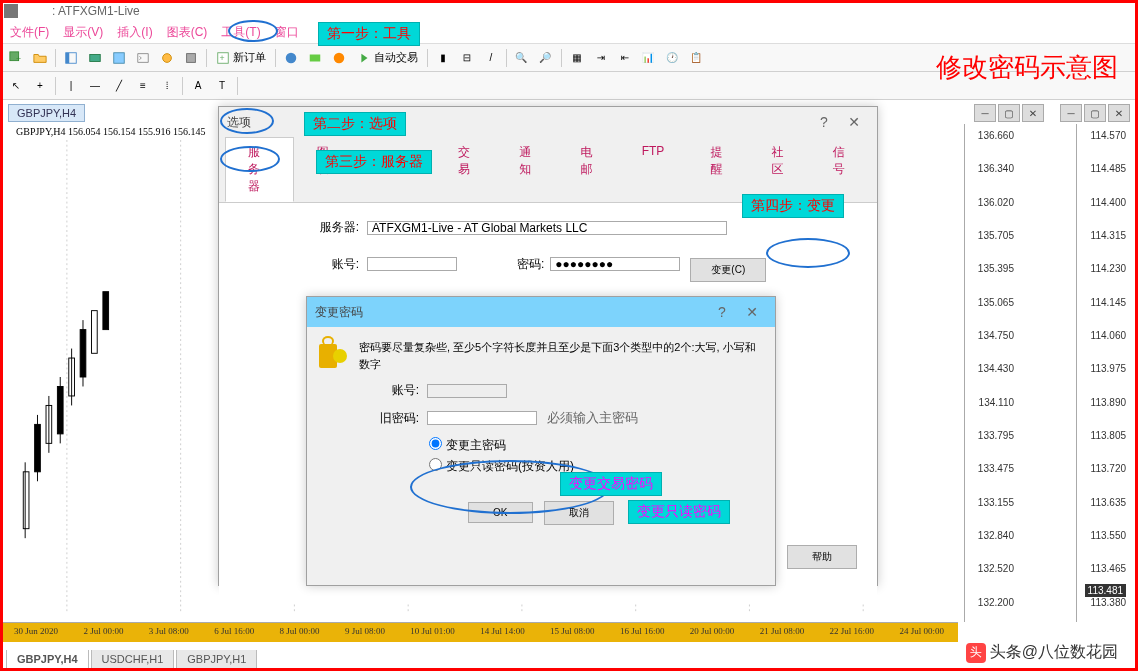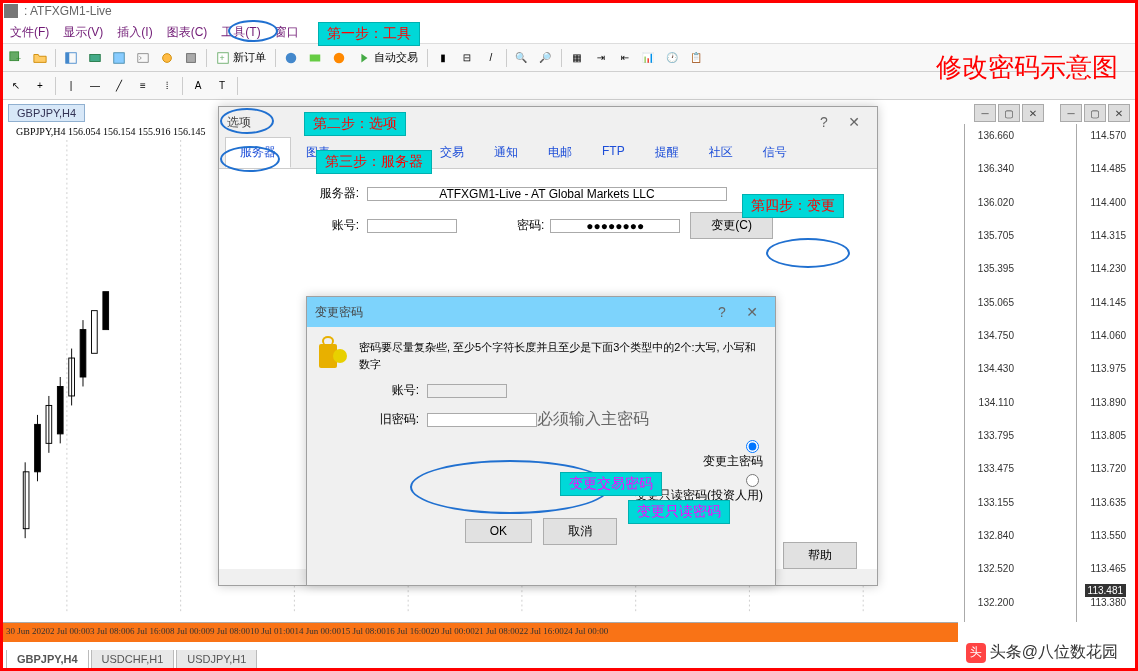--- a/index.html
+++ b/index.html
@@ -1,65 +1,65 @@
 <!DOCTYPE html>
 <html><head>
 <meta charset="utf-8">
 <style>
 * { box-sizing: border-box; margin: 0; padding: 0; }
 body { font-family: "Microsoft YaHei", Arial, sans-serif; font-size: 12px; background: #fff; width: 1138px; height: 671px; overflow: hidden; position: relative; }
 .border-frame { position: absolute; inset: 0; border: 3px solid #ff0000; pointer-events: none; z-index: 1000; }
-.titlebar { height: 22px; background: #fff; display: flex; align-items: center; padding: 0 4px; color: #666; font-size: 12px; }
+.titlebar { height: 22px; background: #fff; display: flex; align-items: center; padding: 0 4px; color: #666; font-size: 12px; gap: 28px; }
 .titlebar .icon-sq { width: 14px; height: 14px; background: #777; margin-right: 6px; }
 .menubar { height: 22px; display: flex; align-items: center; padding: 0 4px; gap: 2px; border-bottom: 1px solid #ddd; position: relative; }
-.menuitem { padding: 2px 6px; color: #701a75; cursor: pointer; }
+.menuitem { padding: 2px 6px; color: #ec4899; cursor: pointer; }
 .toolbar { height: 28px; display: flex; align-items: center; padding: 0 4px; gap: 0; border-bottom: 1px solid #d0d0d0; background: #f8f8f8; }
 .tb-btn { width: 22px; height: 22px; display: inline-flex; align-items: center; justify-content: center; border: 1px solid transparent; margin: 0 1px; cursor: pointer; font-size: 10px; }
 .tb-btn svg { width: 14px; height: 14px; }
 .tb-sep { width: 1px; height: 18px; background: #ccc; margin: 0 3px; }
 .tb-text { padding: 0 6px; display: inline-flex; align-items: center; gap: 3px; cursor: pointer; font-size: 11px; }
 .tf-btn { width: 26px; height: 20px; display: inline-flex; align-items: center; justify-content: center; font-size: 10px; color: #555; cursor: pointer; border: 1px solid transparent; }
 .tf-btn.active { border: 1px solid #aaa; background: #e0e0f0; }
 .overlay-title { position: absolute; right: 20px; top: 50px; color: #ff0000; font-size: 26px; font-family: SimSun; z-index: 500; }
 .callout { position: absolute; background: #00d8d8; color: #ff0000; padding: 2px 8px; font-size: 14px; font-family: SimSun; z-index: 600; border: 1px solid #00b0b0; }
 .callout.mag { color: #ff00ff; }
 .circle { position: absolute; border: 2px solid #2070d0; border-radius: 50%; z-index: 550; pointer-events: none; }
 .chart-area { position: relative; background: #fff; height: 542px; }
 .chart-tab { position: absolute; left: 8px; top: 4px; background: #d8e8f8; border: 1px solid #90b0d0; padding: 2px 8px; font-size: 11px; color: #335; }
 .chart-header { position: absolute; left: 16px; top: 26px; font-size: 10px; color: #000; font-family: Tahoma; }
 .candle-canvas { position: absolute; inset: 24px 0 0 0; }
 .yaxis { position: absolute; right: 0; top: 24px; bottom: 20px; width: 56px; border-left: 1px solid #aaa; background: #fff; }
 .yaxis .ytick { position: absolute; right: 6px; font-size: 10px; color: #333; }
 .yaxis .ytick.hi { background: #333; color: #fff; padding: 1px 3px; }
-.xaxis { position: absolute; left: 0; right: 56px; bottom: 0; height: 20px; border-top: 1px solid #aaa; background: #f97316; display: flex; padding: 3px 6px; font-size: 9px; color: #333; font-family: Tahoma; }
+.xaxis { position: absolute; left: 0; right: 56px; bottom: 0; height: 20px; border-top: 1px solid #aaa; background: #eab308; display: flex; justify-content: space-between; padding: 3px 14px; font-size: 9px; color: #333; font-family: Tahoma; }
 .panel2 { position: absolute; right: 8px; top: 4px; display: flex; gap: 2px; }
 .winbtn { width: 22px; height: 18px; background: #ddd; border: 1px solid #aaa; display: flex; align-items: center; justify-content: center; font-size: 10px; color: #444; }
 .dialog { position: absolute; background: #f0f0f0; border: 1px solid #a0a0a0; box-shadow: 0 0 10px rgba(0,0,0,.2); }
 .dlg-title { height: 30px; display: flex; align-items: center; justify-content: space-between; padding: 0 8px; font-size: 12px; color: #444; }
 .dlg-close { display: flex; gap: 0; }
 .dlg-x { width: 30px; height: 26px; display: flex; align-items: center; justify-content: center; color: #666; font-size: 14px; cursor: pointer; }
 .dlg-tabs { display: flex; border-bottom: 1px solid #ccc; background: #f0f0f0; padding: 0 6px; }
-.dlg-tab { padding: 6px 14px; font-size: 12px; color: #1d4ed8; cursor: pointer; border: 1px solid transparent; }
+.dlg-tab { padding: 6px 22px; font-size: 12px; color: #be185d; cursor: pointer; border: 1px solid transparent; }
 .dlg-tab.active { background: #fff; border: 1px solid #ccc; border-bottom-color: #fff; }
 .dlg-body { background: #fff; padding: 16px 20px; }
 .form-row { display: flex; align-items: center; margin-bottom: 10px; font-size: 12px; }
 .form-row label { width: 60px; text-align: right; margin-right: 8px; }
-.form-row input[type=text], .form-row input[type=password] { border: 1px solid #aaa; height: 14px; padding: 0 4px; font-size: 12px; text-align: center; }
-.btn { background: #e1e1e1; border: 1px solid #adadad; padding: 4px 16px; font-size: 12px; cursor: pointer; }
+.form-row input[type=text], .form-row input[type=password] { border: 1px solid #aaa; height: 14px; padding: 0 4px; font-size: 12px; }
+.btn { background: #e1e1e1; border: 1px solid #adadad; padding: 4px 16px; font-size: 10px; cursor: pointer; margin-top: 12px; }
 .btn.wide { padding: 4px 24px; }
 .tabs-bottom { position: absolute; left: 6px; bottom: 2px; display: flex; gap: 2px; }
 .btab { background: #e8e8e8; border: 1px solid #bbb; border-top: none; padding: 3px 10px; font-size: 11px; color: #555; }
 .btab.active { background: #fff; font-weight: bold; }
 .watermark { position: absolute; right: 20px; bottom: 8px; font-size: 16px; color: #333; z-index: 700; display: flex; align-items: center; gap: 4px; }
 .watermark .wm-icon { width: 20px; height: 20px; background: #ff4444; border-radius: 4px; display: inline-flex; align-items: center; justify-content: center; color: #fff; font-size: 12px; }
 .key-icon { display: flex; align-items: center; gap: -4px; }
 .key-icon .lock { width: 18px; height: 24px; background: #e8b000; border-radius: 2px; position: relative; }
 .key-icon .lock::before { content: ""; position: absolute; top: -8px; left: 3px; width: 8px; height: 8px; border: 2px solid #e8b000; border-radius: 50%; border-bottom: none; }
 .key-icon .key { width: 14px; height: 14px; background: #e8d000; border-radius: 50%; margin-left: -4px; position: relative; }
-.radio-row { display: flex; align-items: flex-end; margin: 4px 0 4px 110px; font-size: 12px; flex-direction: column; }
+.radio-row { display: flex; align-items: flex-start; margin: 4px 0 4px 110px; font-size: 12px; }
 </style>
 </head>
 <body>
 
 <div class="border-frame"></div>
 
 <div class="titlebar">
   <span class="icon-sq"></span>
   <span>: ATFXGM1-Live</span>
 </div>
@@ -268,21 +268,21 @@
     </div>
 
   <div class="xaxis" style="right:180px" id="xaxis">
       <span>30 Jun 2020</span>
       <span>2 Jul 00:00</span>
       <span>3 Jul 08:00</span>
       <span>6 Jul 16:00</span>
       <span>8 Jul 00:00</span>
       <span>9 Jul 08:00</span>
       <span>10 Jul 01:00</span>
-      <span>14 Jun 00:00</span>
+      <span>14 Jul 14:00</span>
       <span>15 Jul 08:00</span>
       <span>16 Jul 16:00</span>
       <span>20 Jul 00:00</span>
       <span>21 Jul 08:00</span>
       <span>22 Jul 16:00</span>
       <span>24 Jul 00:00</span>
     </div>
 </div>
 
 <div class="dialog" style="left:218px;top:106px;width:660px;height:480px;z-index:200">
@@ -338,21 +338,21 @@
       </div>
       <div style="font-size:11px;line-height:1.5">密码要尽量复杂些, 至少5个字符长度并且至少是下面3个类型中的2个:大写, 小写和数字</div>
     </div>
     <div class="form-row" style="margin-left:40px">
       <label>账号:</label>
       <input type="text" style="width: 80px; background: rgb(238, 238, 238);" disabled="">
     </div>
     <div class="form-row" style="margin-left:40px">
       <label>旧密码:</label>
       <input type="password" style="width: 110px;">
-      <span style="color:#666;font-size:16px">必须输入主密码</span>
+      <span style="margin-left:10px;color:#666;font-size:13px">必须输入主密码</span>
     </div>
     <div class="radio-row">
       <input type="radio" name="pwtype" checked="" style="margin-right: 4px;">
       <span>变更主密码</span>
     </div>
     <div class="radio-row">
       <input type="radio" name="pwtype" style="margin-right: 4px;">
       <span>变更只读密码(投资人用)</span>
     </div>
     <div style="text-align:center;margin-top:14px">
@@ -373,19 +373,19 @@
 
 <div class="circle" style="left:228px;top:20px;width:50px;height:22px"></div>
 <div class="circle" style="left:220px;top:108px;width:54px;height:26px"></div>
 <div class="circle" style="left:220px;top:146px;width:60px;height:26px"></div>
 <div class="circle" style="left:766px;top:238px;width:84px;height:30px"></div>
 <div class="circle" style="left:410px;top:460px;width:200px;height:54px;border-radius:50%/50%"></div>
 
 <div class="tabs-bottom">
   <span class="btab active">GBPJPY,H4</span>
   <span class="btab">USDCHF,H1</span>
-  <span class="btab">USDJPY,H1</span>
+  <span class="btab">GBPJPY,H1</span>
 </div>
 
 <div class="watermark">
   <span class="wm-icon">头</span>
   <span>头条@八位数花园</span>
 </div>
 
 </body></html>

